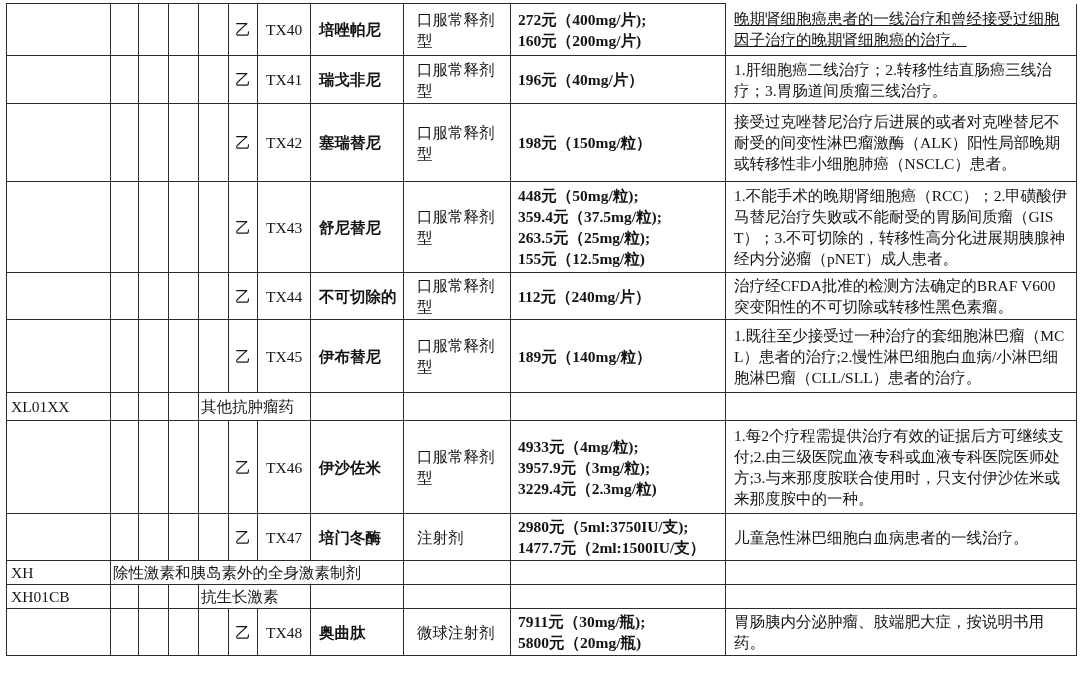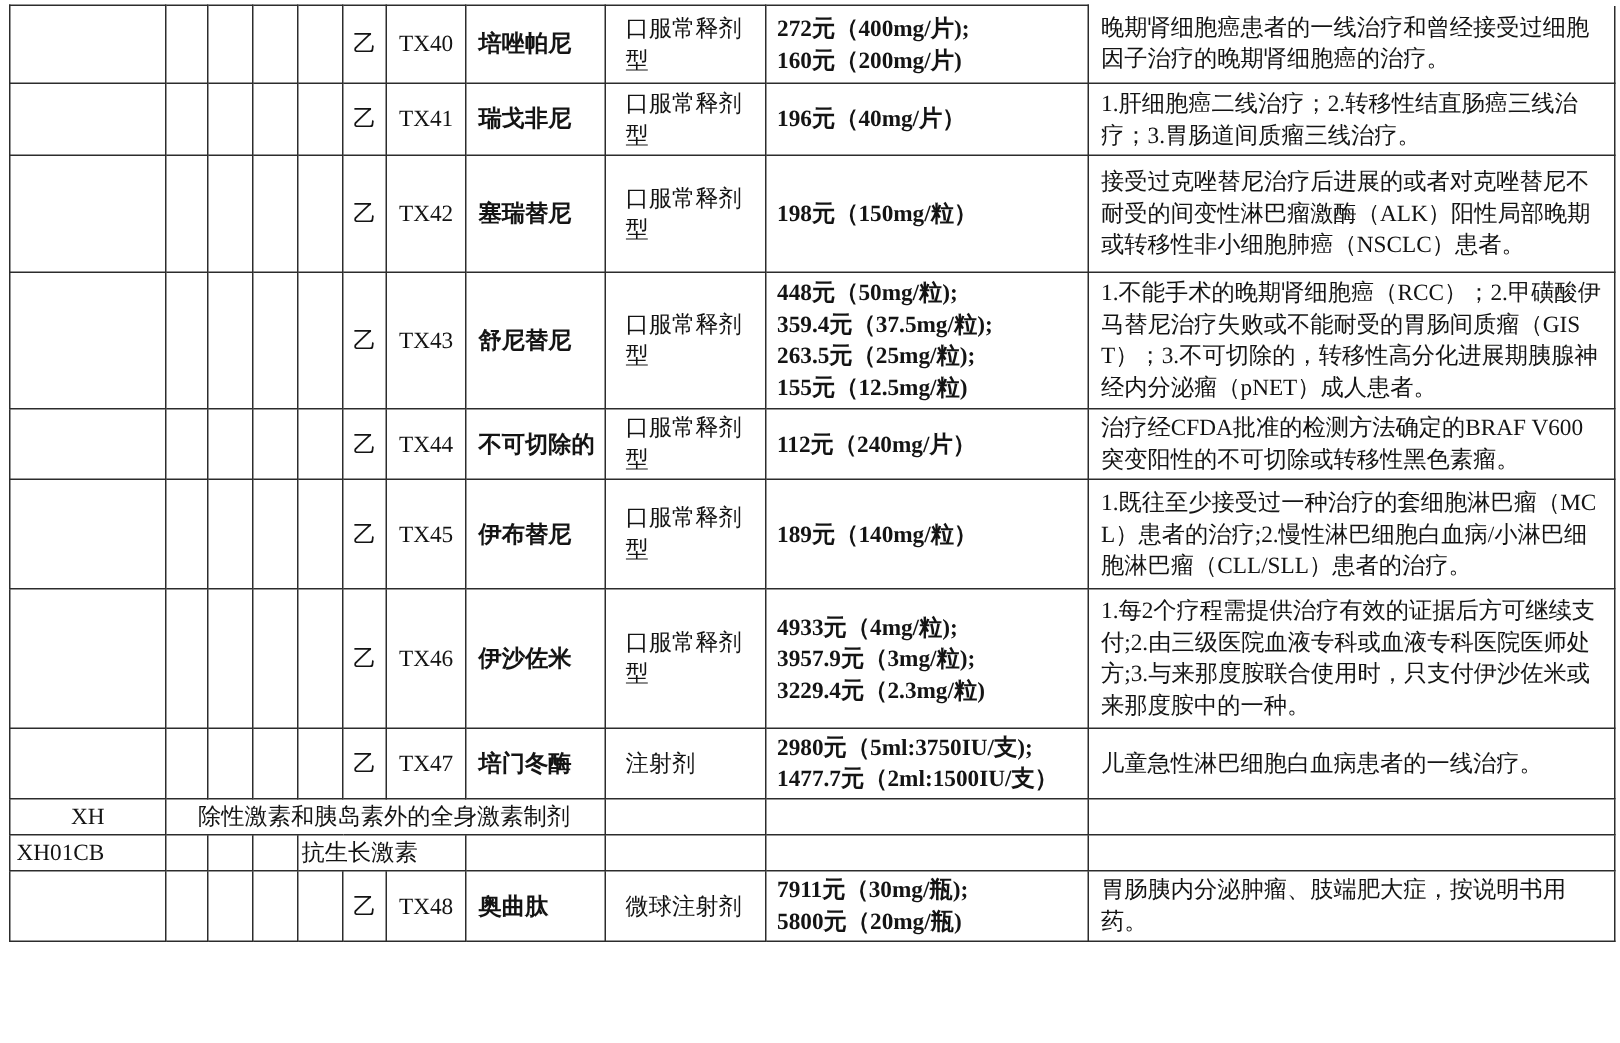--- a/index.html
+++ b/index.html
@@ -20,21 +20,21 @@
   }
   td.c-cat{text-align:center;padding:1px 2px;}
   td.c-code{padding-left:8px;}
   td.c-name{padding-left:8px;font-weight:bold;}
   td.c-form{padding-left:13px;}
   td.c-price{padding:2px 4px 2px 7px;font-weight:bold;}
   td.c-price div{white-space:nowrap;}
   td.c-ind{padding:2px 6px 2px 8px;word-break:break-all;}
   td.c-seccode{padding-left:4px;}
   td.c-seclabel{padding-left:2px;}
-  td.no-top{border-top:none;}
+  td.no-top{border-top:none;text-decoration:underline;}
 </style>
 </head>
 <body>
 
 <div id="screen">
   <table class="drugtable">
     <colgroup>
       <col style="width:104px">
         <col style="width:28px">
         <col style="width:30px">
@@ -135,20 +135,31 @@
           <td></td>
           <td class="c-cat">乙</td>
           <td class="c-code">TX45</td>
           <td class="c-name">伊布替尼</td>
           <td class="c-form">口服常释剂型</td>
           <td class="c-price">
             <div>189元（140mg/粒）</div>
           </td>
           <td class="c-ind">1.既往至少接受过一种治疗的套细胞淋巴瘤（MCL）患者的治疗;2.慢性淋巴细胞白血病/小淋巴细胞淋巴瘤（CLL/SLL）患者的治疗。</td>
         </tr>
+        <tr style="height: 28px;">
+          <td class="c-seccode">XL01XX</td>
+          <td></td>
+          <td></td>
+          <td></td>
+          <td class="c-seclabel" colspan="3">其他抗肿瘤药</td>
+          <td></td>
+          <td></td>
+          <td></td>
+          <td></td>
+        </tr>
         <tr style="height: 93px;">
           <td></td>
           <td></td>
           <td></td>
           <td></td>
           <td></td>
           <td class="c-cat">乙</td>
           <td class="c-code">TX46</td>
           <td class="c-name">伊沙佐米</td>
           <td class="c-form">口服常释剂型</td>
@@ -168,21 +179,21 @@
           <td class="c-cat">乙</td>
           <td class="c-code">TX47</td>
           <td class="c-name">培门冬酶</td>
           <td class="c-form">注射剂</td>
           <td class="c-price">
             <div>2980元（5ml:3750IU/支);</div>
             <div>1477.7元（2ml:1500IU/支）</div>
           </td>
           <td class="c-ind">儿童急性淋巴细胞白血病患者的一线治疗。</td>
         </tr>
-        <tr style="height: 23px; text-align: center;">
+        <tr style="height: 23px;">
           <td class="c-seccode">XH</td>
           <td class="c-seclabel" colspan="7">除性激素和胰岛素外的全身激素制剂</td>
           <td></td>
           <td></td>
           <td></td>
         </tr>
         <tr style="height: 24px; padding-left: 14px;">
           <td class="c-seccode">XH01CB</td>
           <td></td>
           <td></td>

